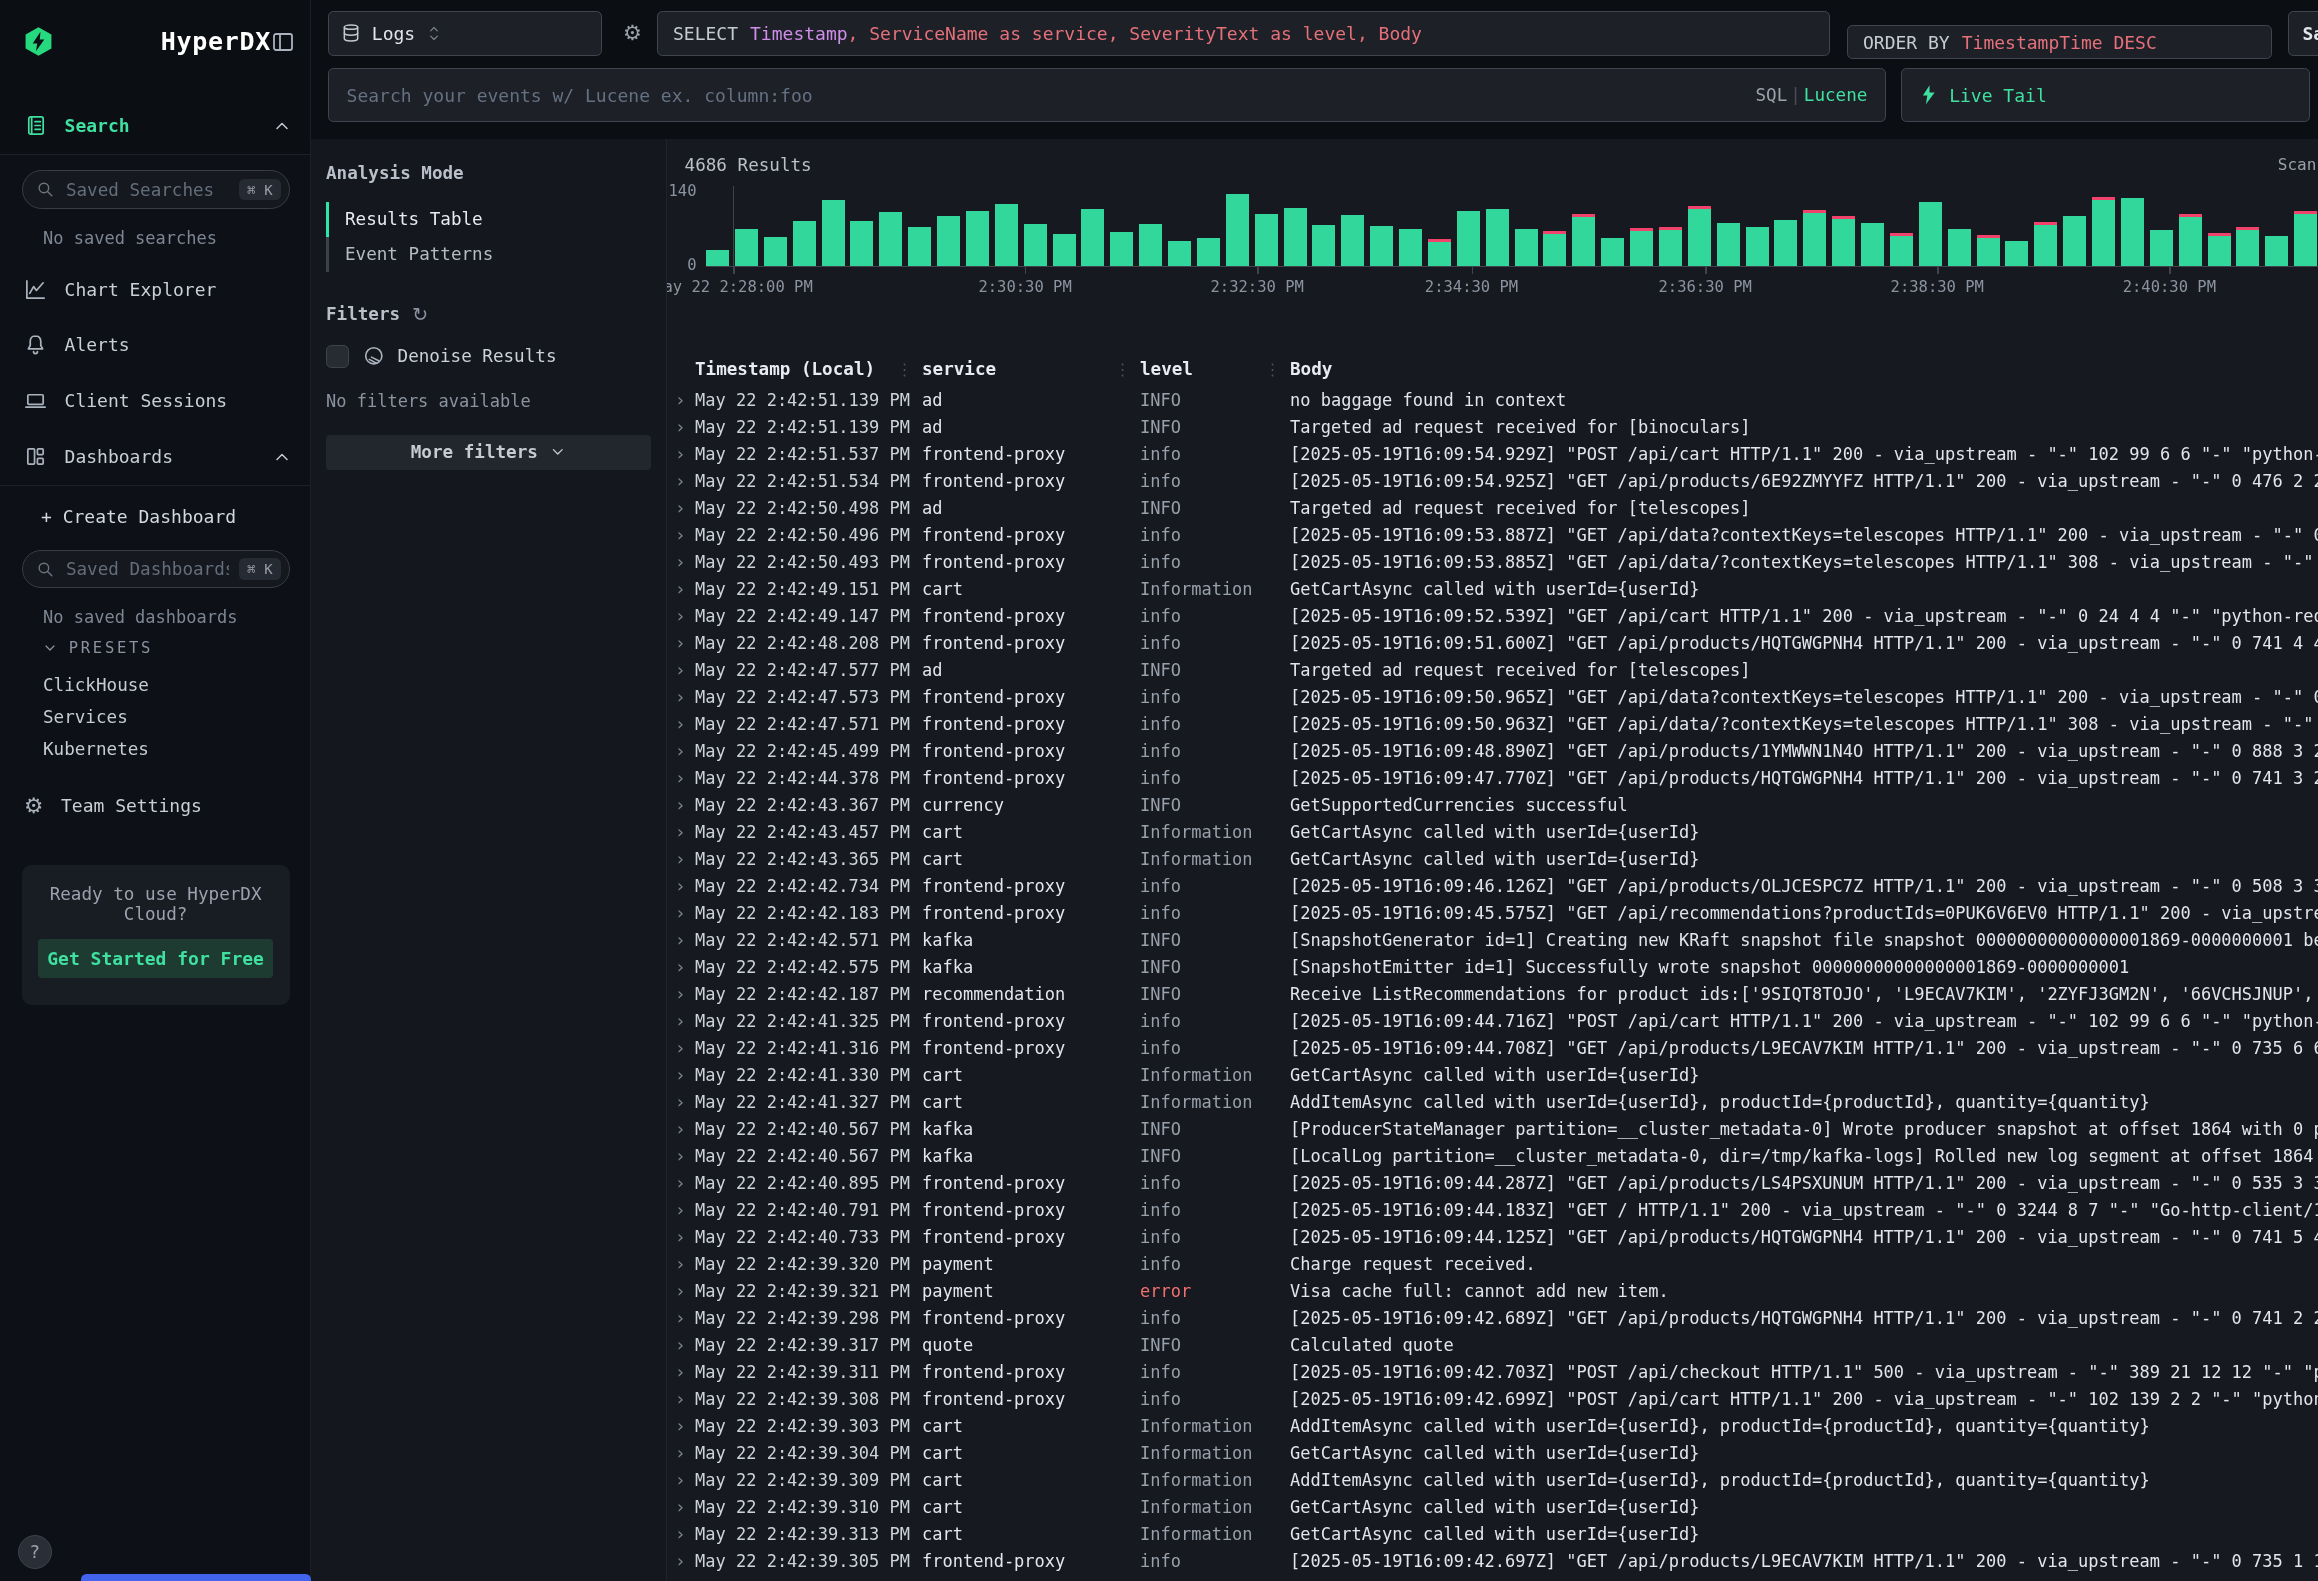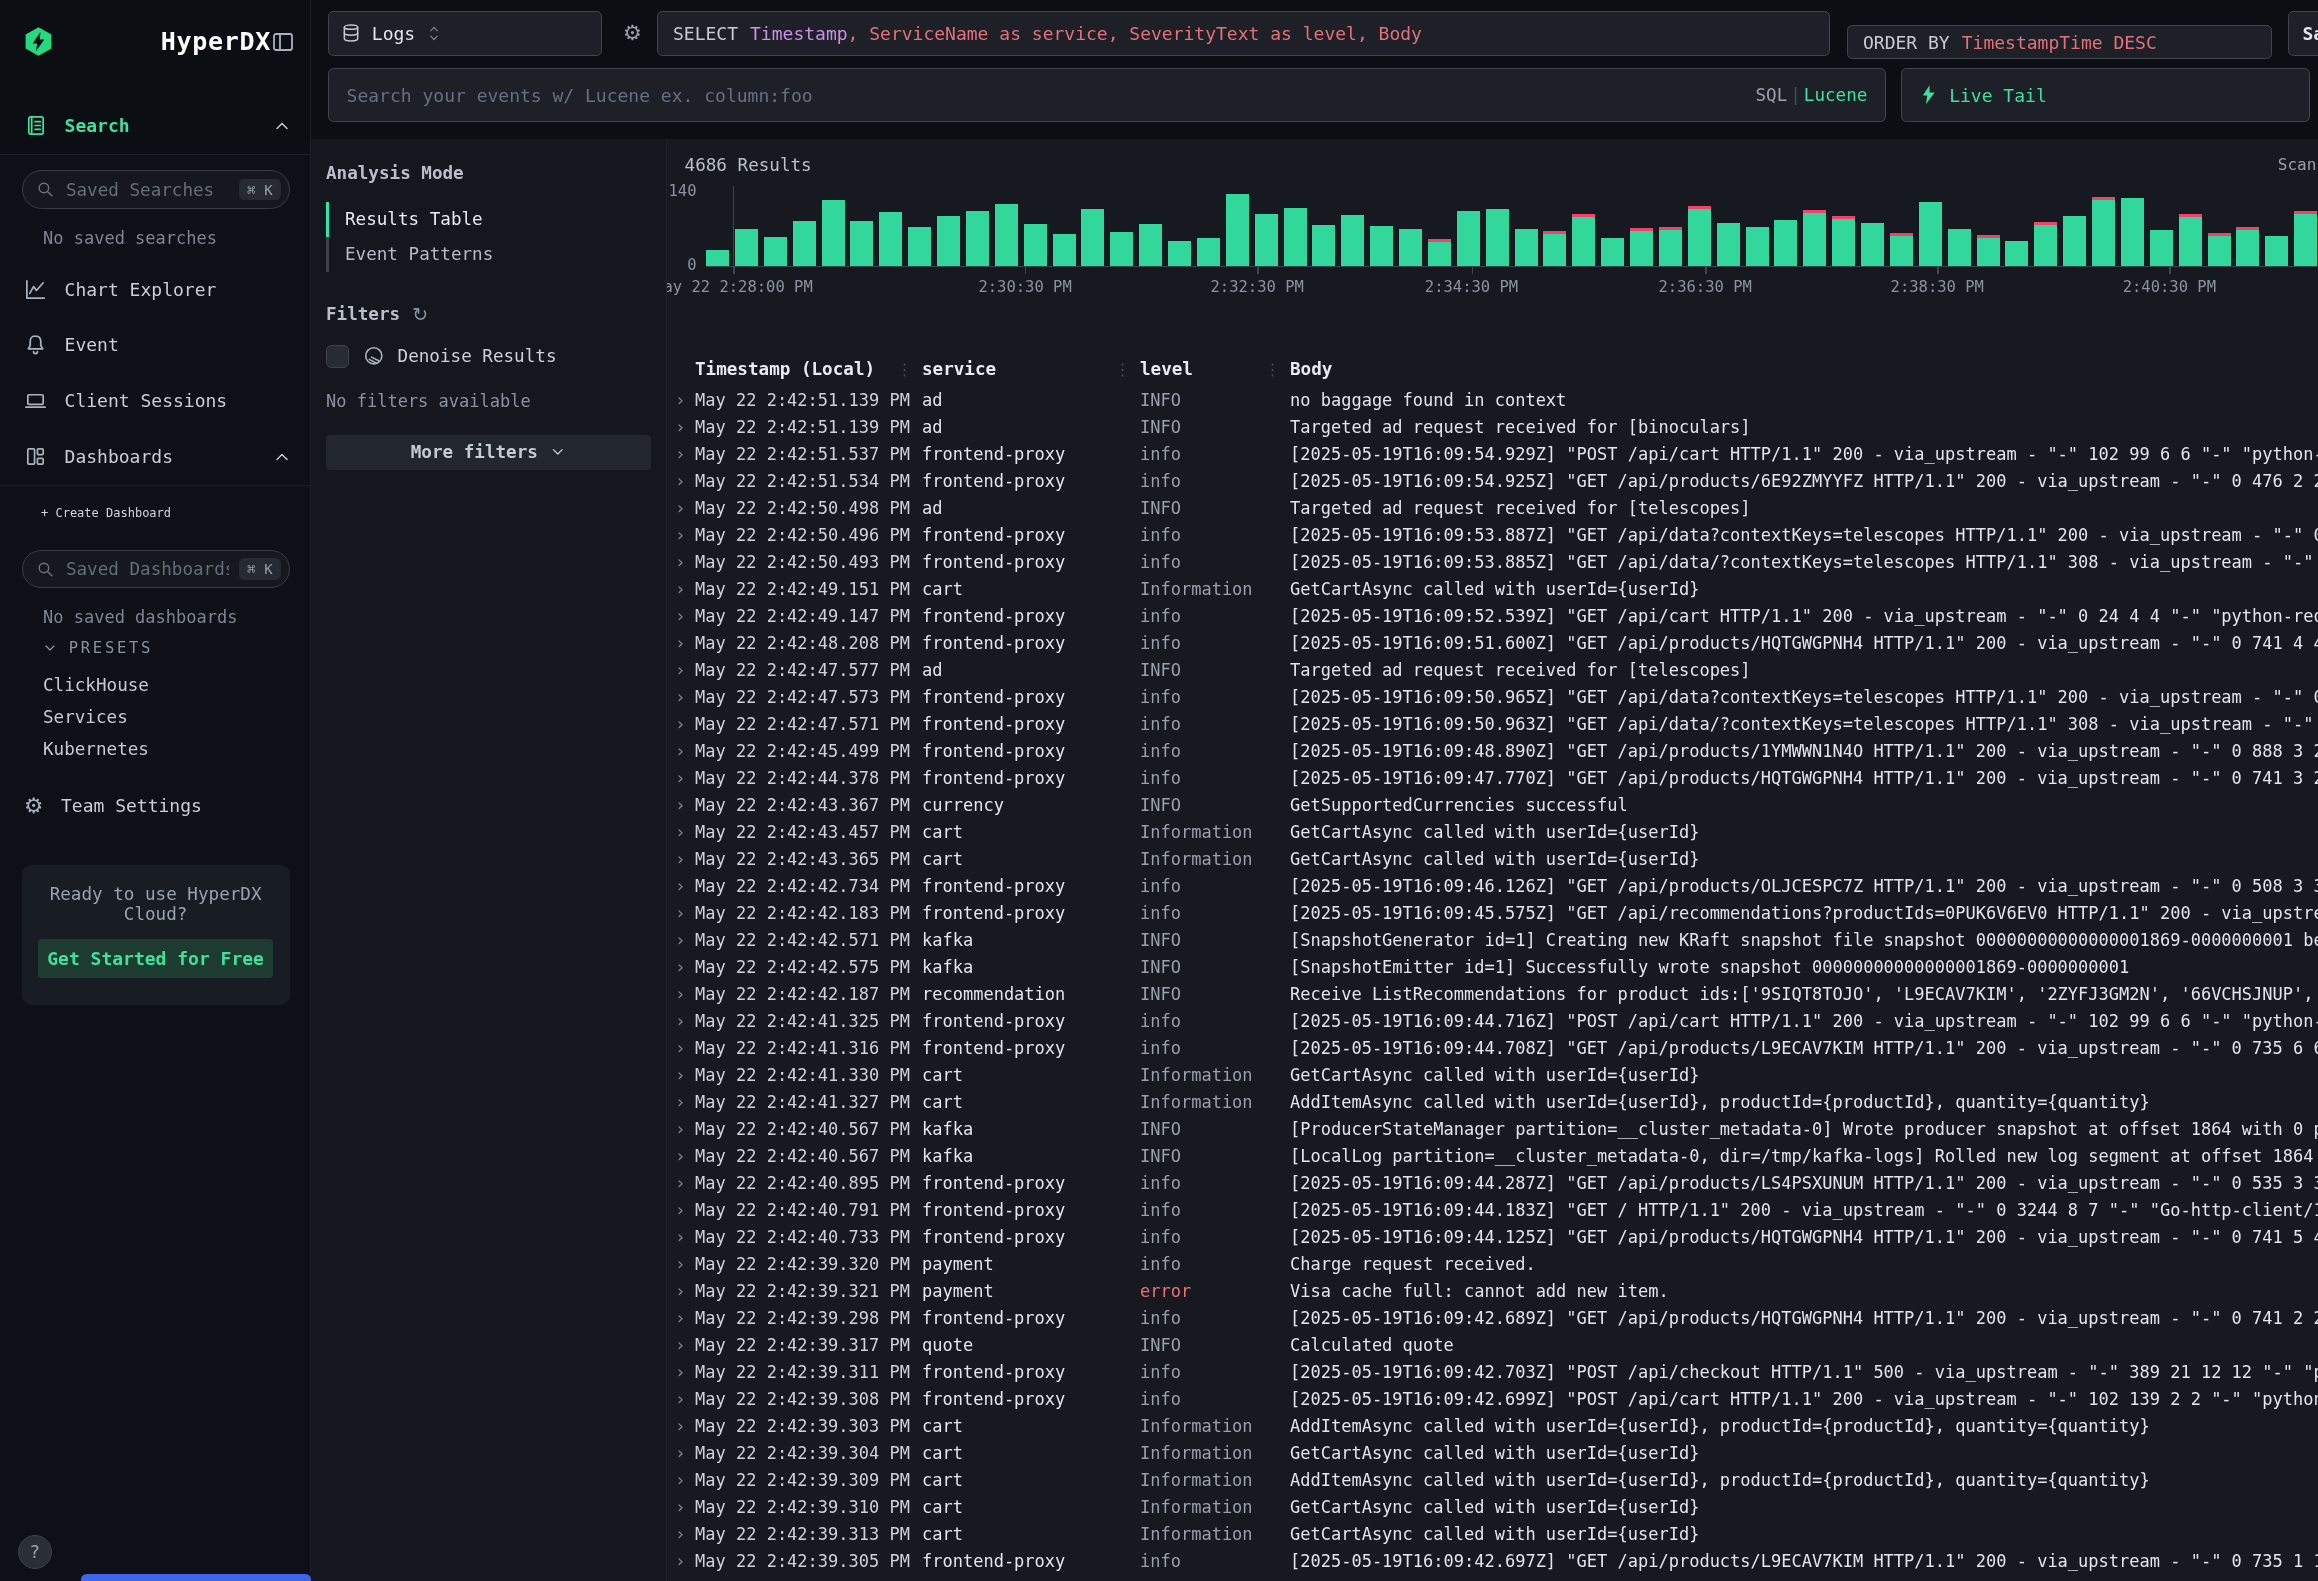--- a/index.html
+++ b/index.html
@@ -163,21 +163,21 @@
       <span class="lbl">Chart Explorer</span>
     </div>
 
     <div class="side-row" style="top:327px;">
       <span>
         <svg class="icn" width="23" height="23" viewBox="0 0 24 24">
             <path d="M12 3c-3.3 0-5.5 2.4-5.5 5.5V13l-2 3.5h15L17.5 13V8.5C17.5 5.4 15.3 3 12 3z"></path>
             <path d="M10 19.5a2 2 0 0 0 4 0"></path>
           </svg>
       </span>
-      <span class="lbl">Event</span>
+      <span class="lbl">Alerts</span>
     </div>
 
     <div class="side-row" style="top:383px;">
       <span>
         <svg class="icn" width="23" height="23" viewBox="0 0 24 24">
             <rect x="4" y="6" width="16" height="10" rx="1"></rect>
             <line x1="2" y1="19" x2="22" y2="19"></line>
           </svg>
       </span>
       <span class="lbl">Client Sessions</span>
@@ -194,21 +194,21 @@
       <span class="lbl">Dashboards</span>
       <span class="spacer">
         <svg class="icn" width="20" height="20" viewBox="0 0 24 24" style="stroke:#c3c8d0;">
             <polyline points="6,15 12,9 18,15"></polyline>
           </svg>
       </span>
     </div>
 
     <div style="position:absolute;left:0;right:0;top:485px;border-top:1.4px solid #1d2026;"></div>
 
-    <div style="position:absolute;left:41px;top:506px;font-size:12px;color:#d3d8df;cursor:pointer;">+ Create Dashboard</div>
+    <div style="position:absolute;left:41px;top:506px;font-size:18px;color:#d3d8df;cursor:pointer;">+ Create Dashboard</div>
 
     <div class="pill" style="top:550px;height:38px;">
       <span>
         <svg class="icn" width="19" height="19" viewBox="0 0 24 24" style="stroke:#6b7280;">
             <circle cx="10" cy="10" r="6"></circle>
             <line x1="14.5" y1="14.5" x2="20" y2="20"></line>
           </svg>
       </span>
       <span class="ph">Saved Dashboards</span>
       <span class="kbd">⌘ K</span>

